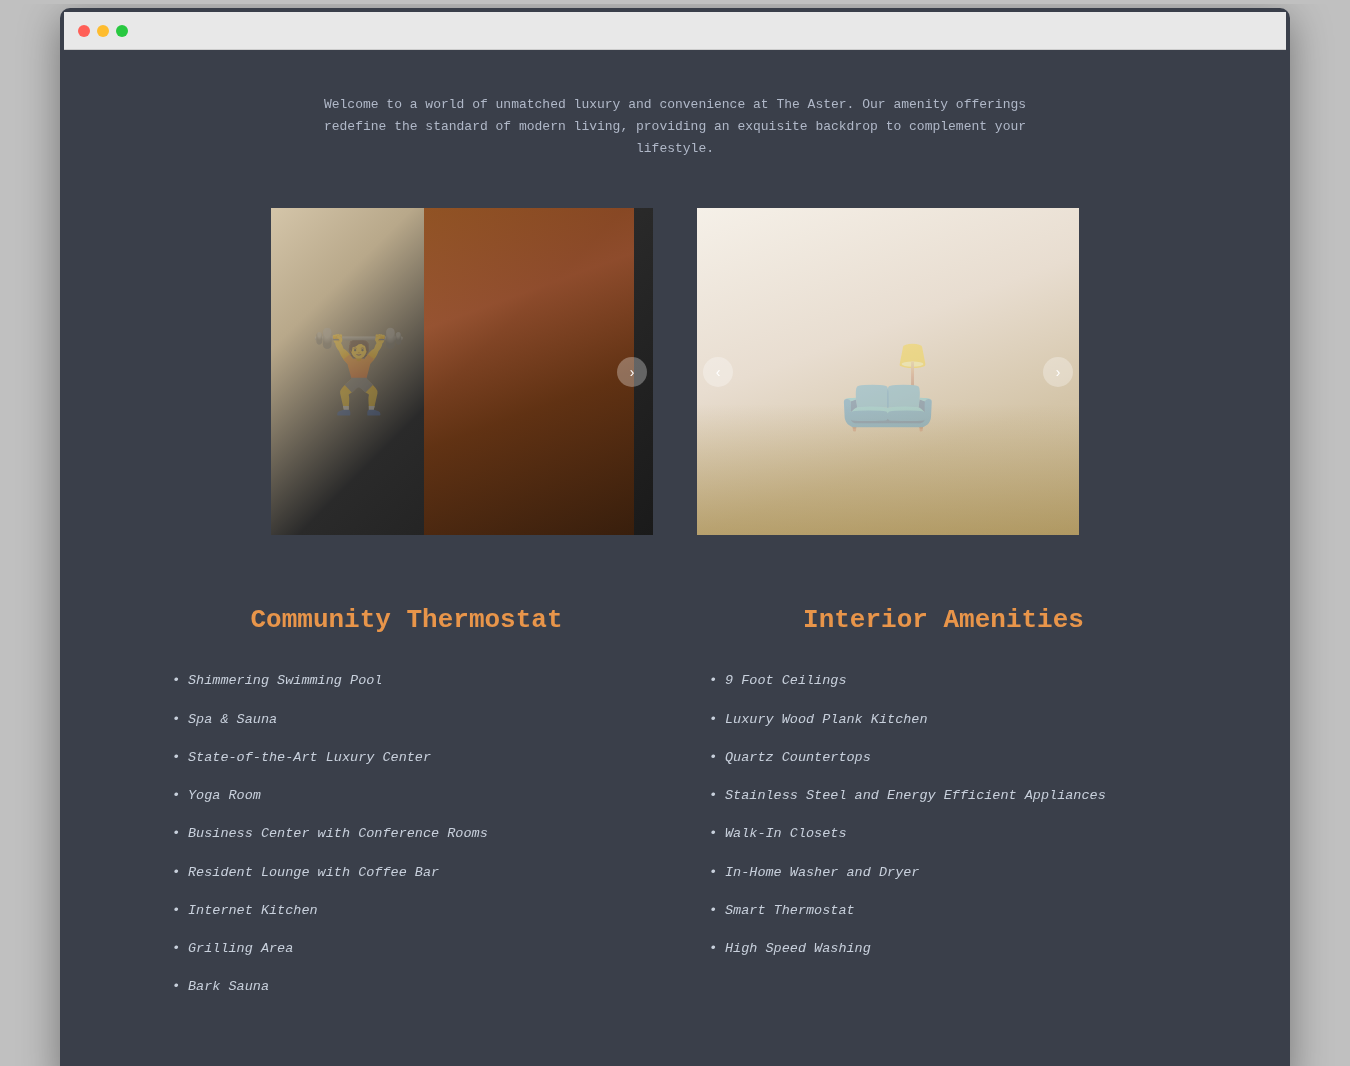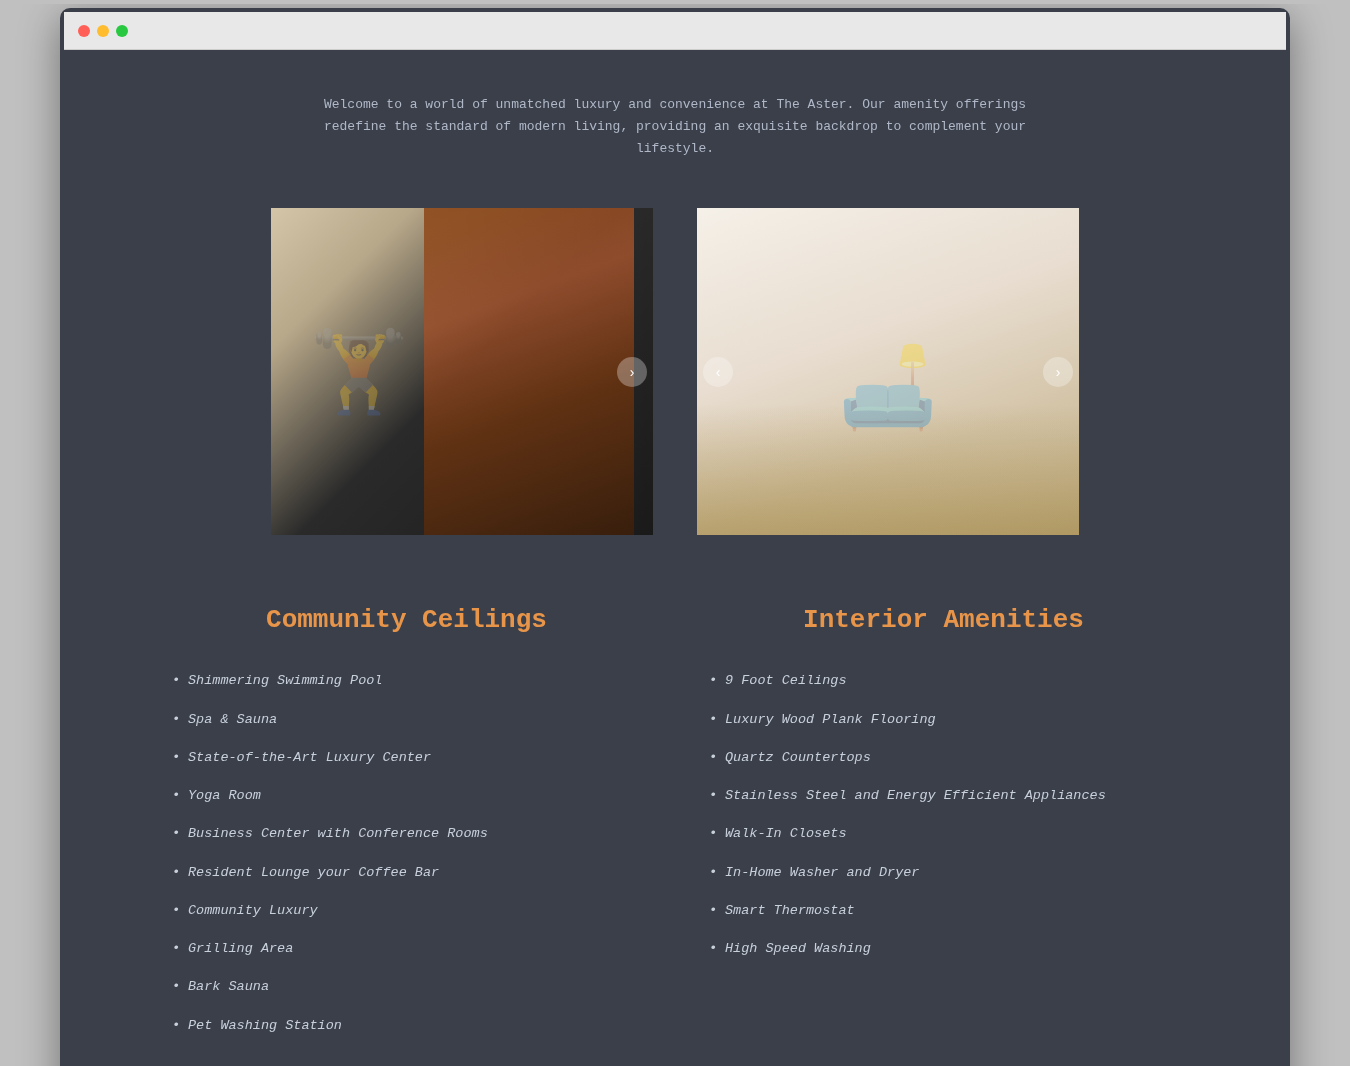--- a/index.html
+++ b/index.html
@@ -229,40 +229,39 @@
         <div class="image-placeholder living-bg"></div>
         <button class="carousel-btn carousel-btn-left">‹</button>
         <button class="carousel-btn carousel-btn-right">›</button>
       </div>
 
     </div>
 
     <div class="amenities-section">
 
       <div class="amenity-col">
-        <h2 class="amenity-title">Community Ceilings</h2>
+        <h2 class="amenity-title">Community Thermostat</h2>
         <ul class="amenity-list">
         <li>Shimmering Swimming Pool</li>
             <li>Spa &amp; Sauna</li>
             <li>State-of-the-Art Luxury Center</li>
             <li>Yoga Room</li>
             <li>Business Center with Conference Rooms</li>
-            <li>Resident Lounge your Coffee Bar</li>
-            <li>Community Luxury</li>
+            <li>Resident Lounge with Coffee Bar</li>
+            <li>Internet Kitchen</li>
             <li>Grilling Area</li>
             <li>Bark Sauna</li>
-            <li>Pet Washing Station</li>
           </ul>
       </div>
 
       <div class="amenity-col">
         <h2 class="amenity-title">Interior Amenities</h2>
         <ul class="amenity-list">
         <li>9 Foot Ceilings</li>
-            <li>Luxury Wood Plank Flooring</li>
+            <li>Luxury Wood Plank Kitchen</li>
             <li>Quartz Countertops</li>
             <li>Stainless Steel and Energy Efficient Appliances</li>
             <li>Walk-In Closets</li>
             <li>In-Home Washer and Dryer</li>
             <li>Smart Thermostat</li>
             <li>High Speed Washing</li>
           </ul>
       </div>
 
     </div>

